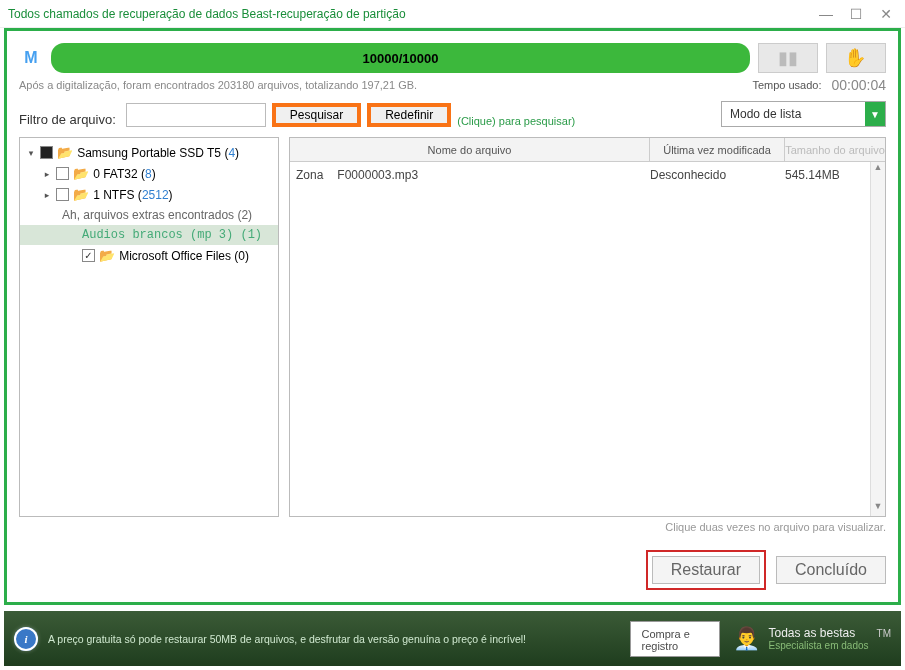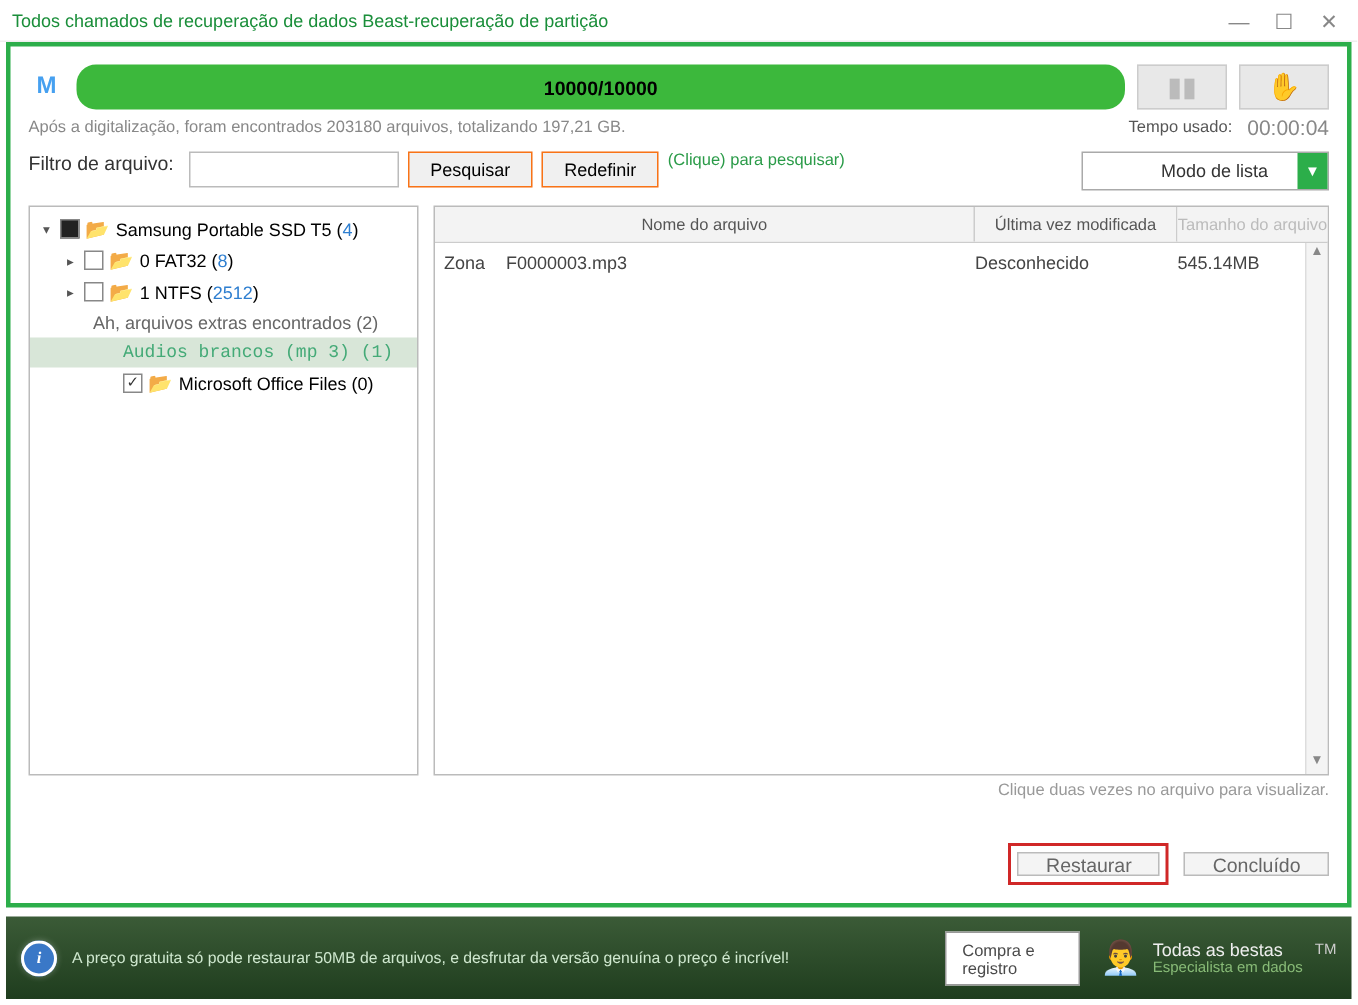--- a/index.html
+++ b/index.html
@@ -88,51 +88,50 @@
       color: #888;
       margin-top: 4px;
       display: flex;
       align-items: center;
     }
     .status-line .left { flex: 1; }
     .time-used-label { color: #555; margin-right: 10px; }
     .time-value { color: #888; font-size: 14px; }
     .filter-row {
       display: flex;
-      align-items: flex-start;
+      align-items: flex-end;
       gap: 6px;
       margin-top: 8px;
       height: 26px;
     }
     .filter-label { font-size: 13px; color: #333; margin-right: 4px; }
     .filter-input {
       width: 140px;
       height: 24px;
       border: 1px solid #bbb;
       padding: 0 4px;
     }
     .btn {
       height: 24px;
       padding: 0 14px;
-      border: 1px solid #f97316;
+      border: 4px solid #f97316;
       background: #f0f0f0;
       font-size: 12px;
       display: flex;
       align-items: center;
     }
     .hint-text { color: #2a9b48; font-size: 11px; width: 120px; line-height: 1.1; }
     .spacer { flex: 1; }
     .view-select {
       height: 26px;
       border: 1px solid #aaa;
       display: flex;
       align-items: center;
       background: #fff;
       min-width: 165px;
-      padding-left: 44px;
     }
     .view-select .val { flex: 1; padding: 0 8px; font-size: 12px; color:#333; }
     .view-select .drop {
       width: 20px;
       height: 100%;
       background: #2cae4a;
       color: #fff;
       display: flex;
       align-items: center;
       justify-content: center;
@@ -231,25 +230,25 @@
     }
     .action-row {
       position: absolute;
       right: 12px;
       bottom: 12px;
       display: flex;
       gap: 10px;
       align-items: center;
     }
     .action-btn {
-      height: 16px;
+      height: 28px;
       padding: 0 18px;
       border: 1px solid #bbb;
       background: #f4f4f4;
-      font-size: 13px;
+      font-size: 16px;
       color: #666;
       display: flex;
       align-items: center;
     }
     .restore-highlight {
       border: 2px solid #d02828;
       padding: 4px;
       display: flex;
     }
     .footer {

